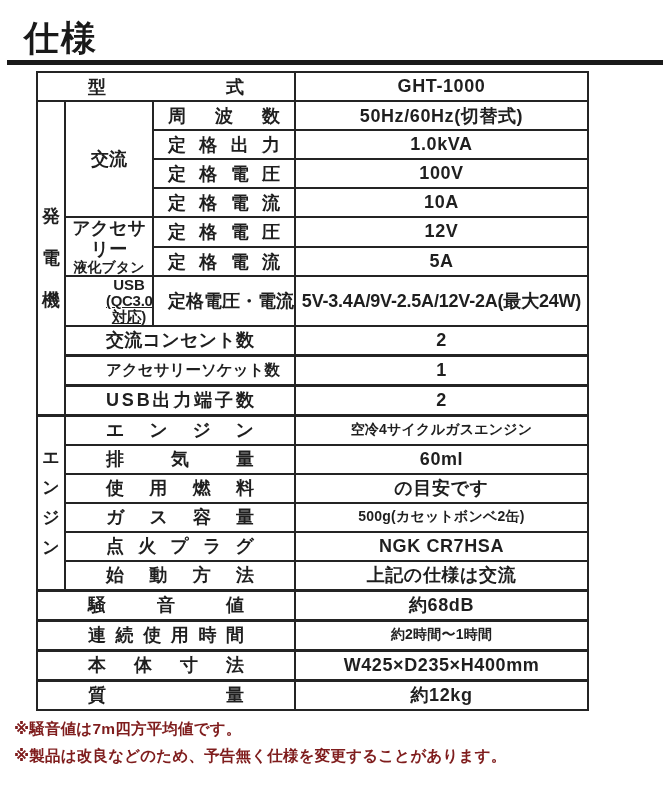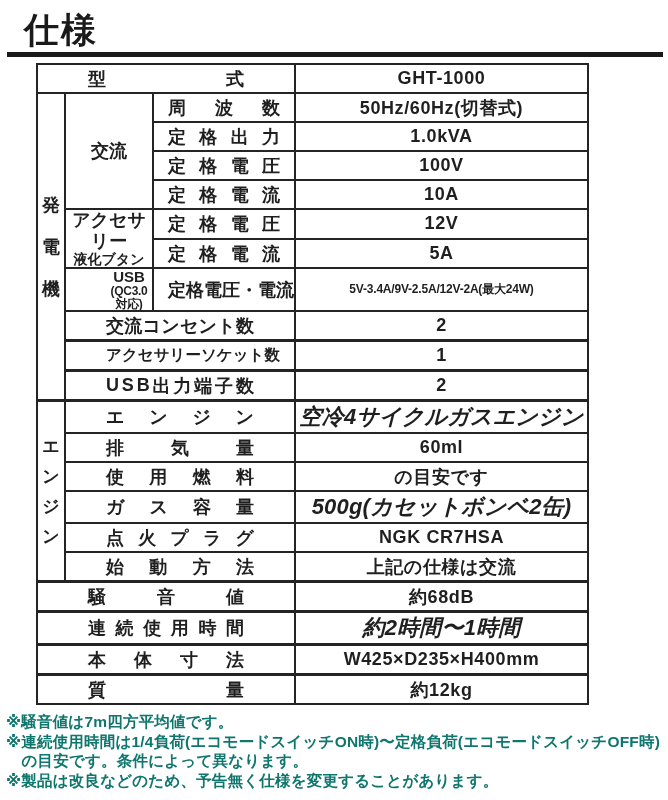--- a/index.html
+++ b/index.html
@@ -2,21 +2,21 @@
 <html lang="ja"><head>
 <meta charset="utf-8">
 <style>
   html,body{margin:0;padding:0;background:#ffffff;}
   body{
     width:668px;height:800px;overflow:hidden;
     font-family:"Liberation Sans","DejaVu Sans",sans-serif;
     color:#1c1c1c;-webkit-font-smoothing:antialiased;
   }
   
-  .hdr{padding-top:10px;}
+  .hdr{padding-top:18px;}
   .hdr h1{
     margin:0 0 0 24px;font-size:35px;line-height:40px;
     font-weight:900;letter-spacing:2px;color:#1a1a1a;
   }
   .rule{height:5px;background:#1a1a1a;margin:2px 0 0 7px;width:656px;}
   
   table.spec{
     border-collapse:collapse;table-layout:fixed;
     margin:6px 0 0 36px;width:551px;
     font-weight:700;color:#1f1f1f;
@@ -35,30 +35,30 @@
   
   td.cat{background:#fff;}
   .vstack{display:flex;flex-direction:column;align-items:center;justify-content:center;height:100%;}
   .g18{gap:18px;font-size:18px;}
   .g7{gap:7px;font-size:17px;}
   
   td.sub{font-size:15px;line-height:1.15;margin-left:15px;}
   td.sub .l2{font-size:14px;}
   td.sub.usb{line-height:1;padding-left:40px;}
   .usb-l1{font-size:15px;line-height:1.05;}
-  .usb-l2{font-size:12px;line-height:1.05;letter-spacing:-0.3px;}
+  .usb-l2{font-size:15px;line-height:1.05;letter-spacing:-0.3px;text-decoration:underline;}
   
   td.val{letter-spacing:0.6px;}
-  td.val.md{font-size:22px;letter-spacing:0.2px;font-style:italic;}
-  td.val.sm{font-size:12px;letter-spacing:-0.2px;margin-left:39px;}
+  td.val.md{font-size:14px;letter-spacing:0.2px;}
+  td.val.sm{font-size:18px;letter-spacing:-0.2px;margin-left:39px;}
   
   .notes{margin:7px 4px 0 6px;}
   .notes p{
-    margin:0;font-size:15.5px;line-height:19.5px;font-weight:700;
-    color:#0f766e;padding-left:1em;text-indent:-1em;letter-spacing:0.2px;
+    margin:8px;font-size:15.5px;line-height:19.5px;font-weight:700;
+    color:#7f1d1d;padding-left:1em;text-indent:-1em;letter-spacing:0.2px;
   }
 </style>
 </head>
 <body>
 
 <div class="hdr">
   <h1>仕様</h1>
   <div class="rule"></div>
 </div>
 
@@ -344,15 +344,14 @@
             <span>量</span>
           </div>
         </td>
       <td class="val">約12kg</td>
     </tr>
   </tbody>
 </table>
 
 <div class="notes">
   <p>※騒音値は7m四方平均値です。</p>
-  <p>※連続使用時間は1/4負荷(エコモードスイッチON時)〜定格負荷(エコモードスイッチOFF時)の目安です。条件によって異なります。</p>
   <p>※製品は改良などのため、予告無く仕様を変更することがあります。</p>
 </div>
 
 </body></html>

